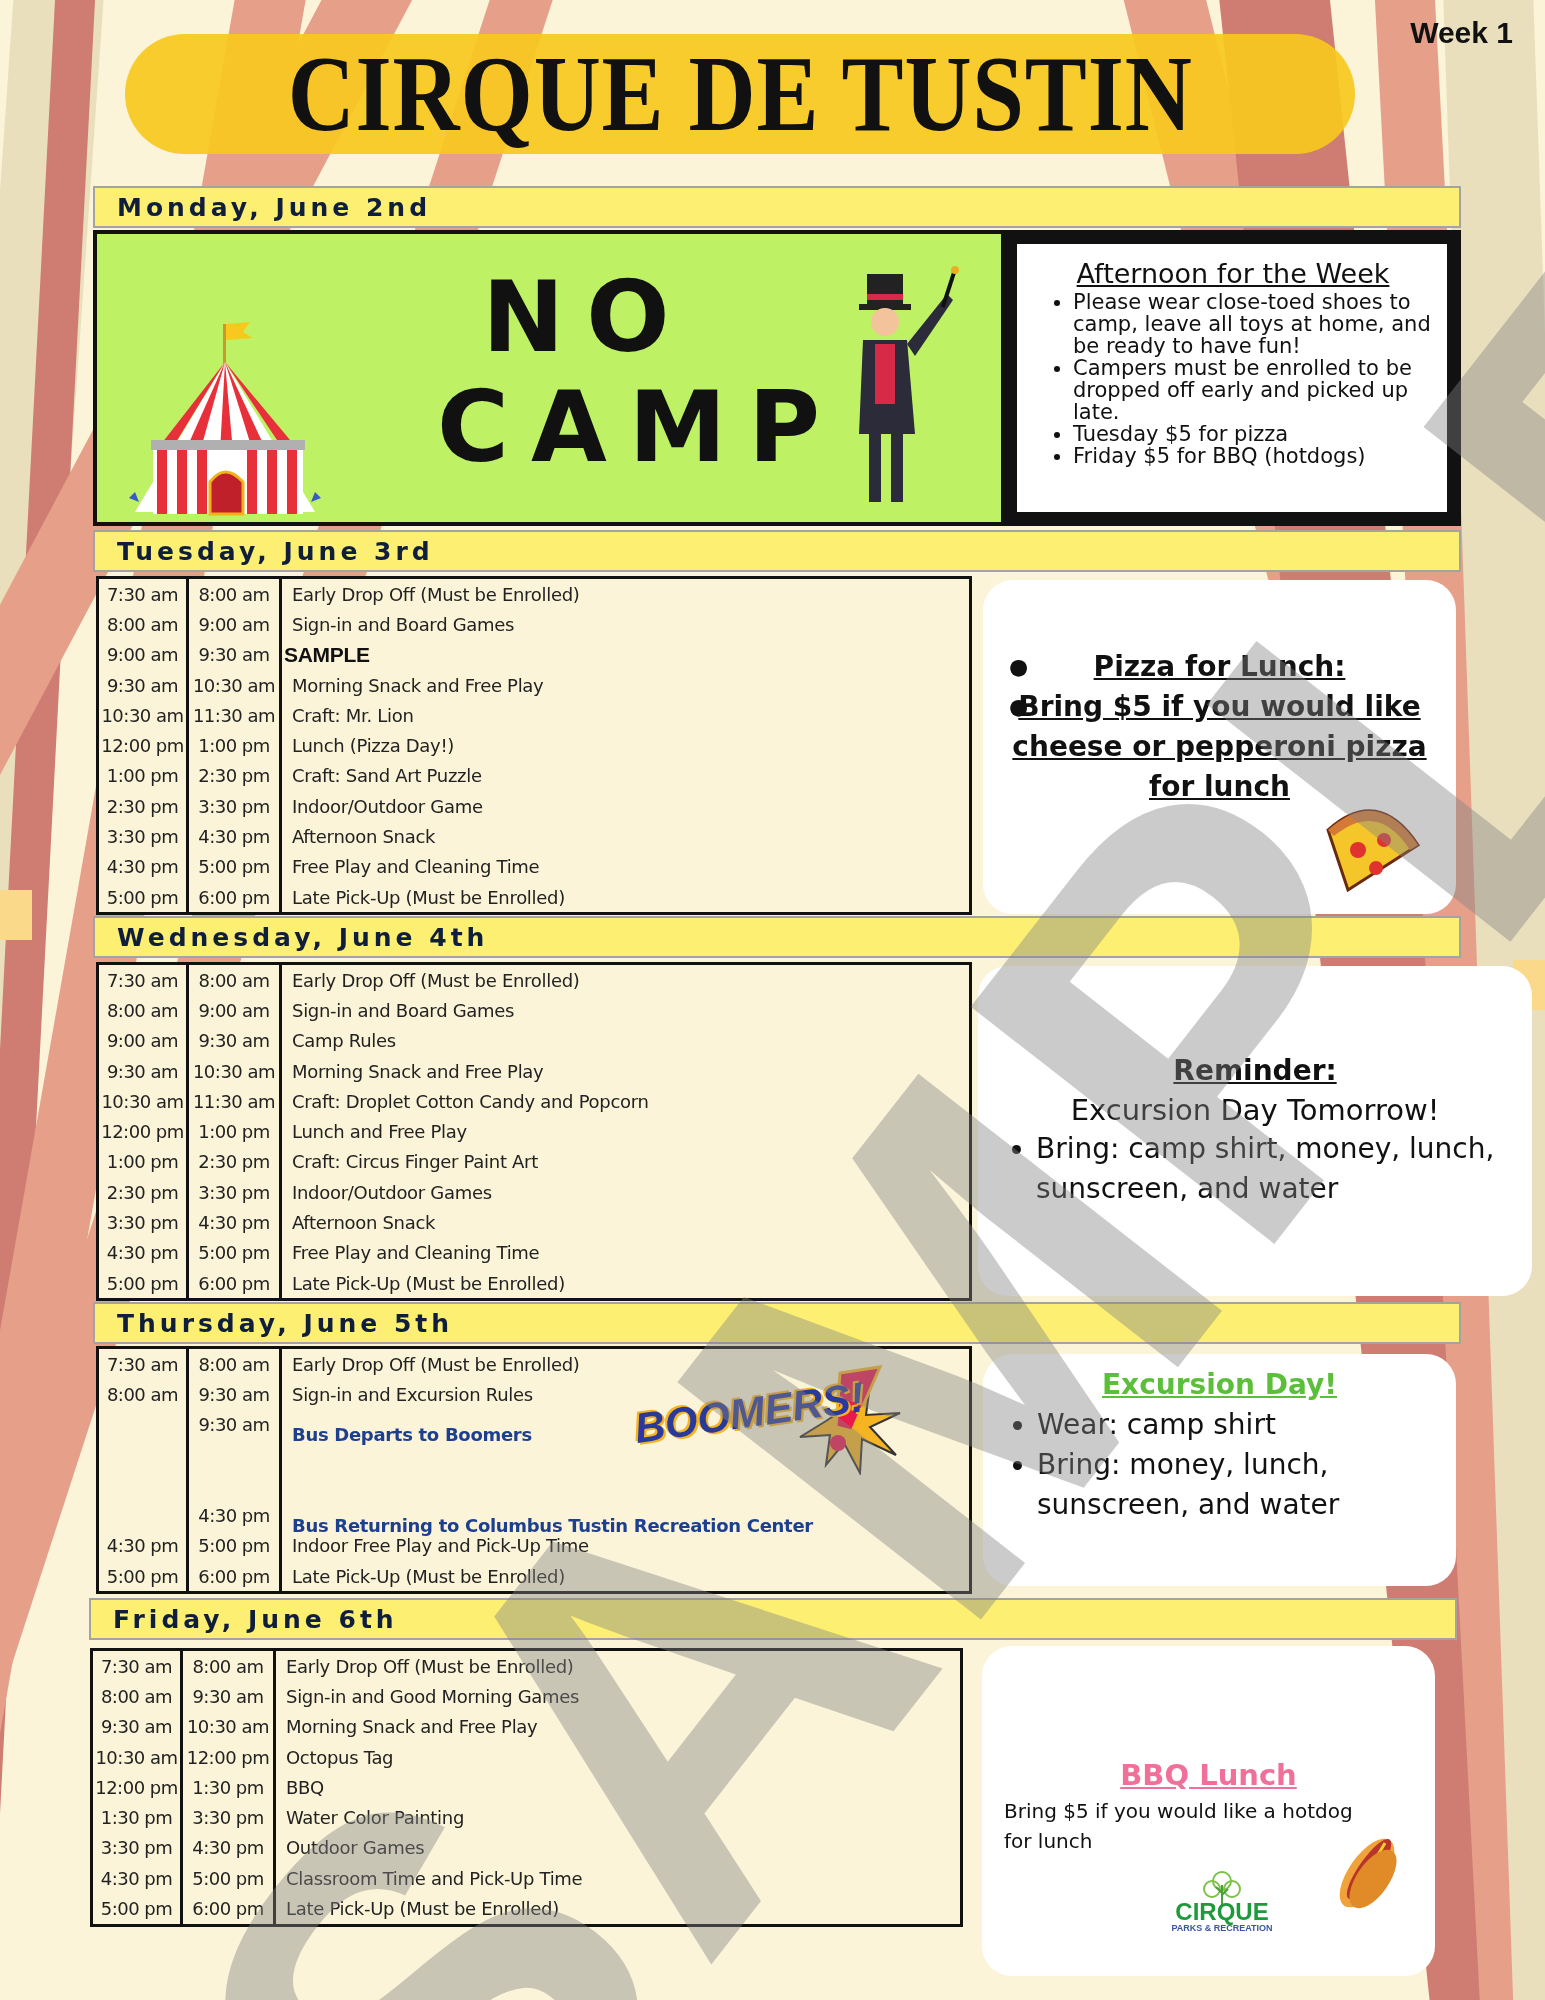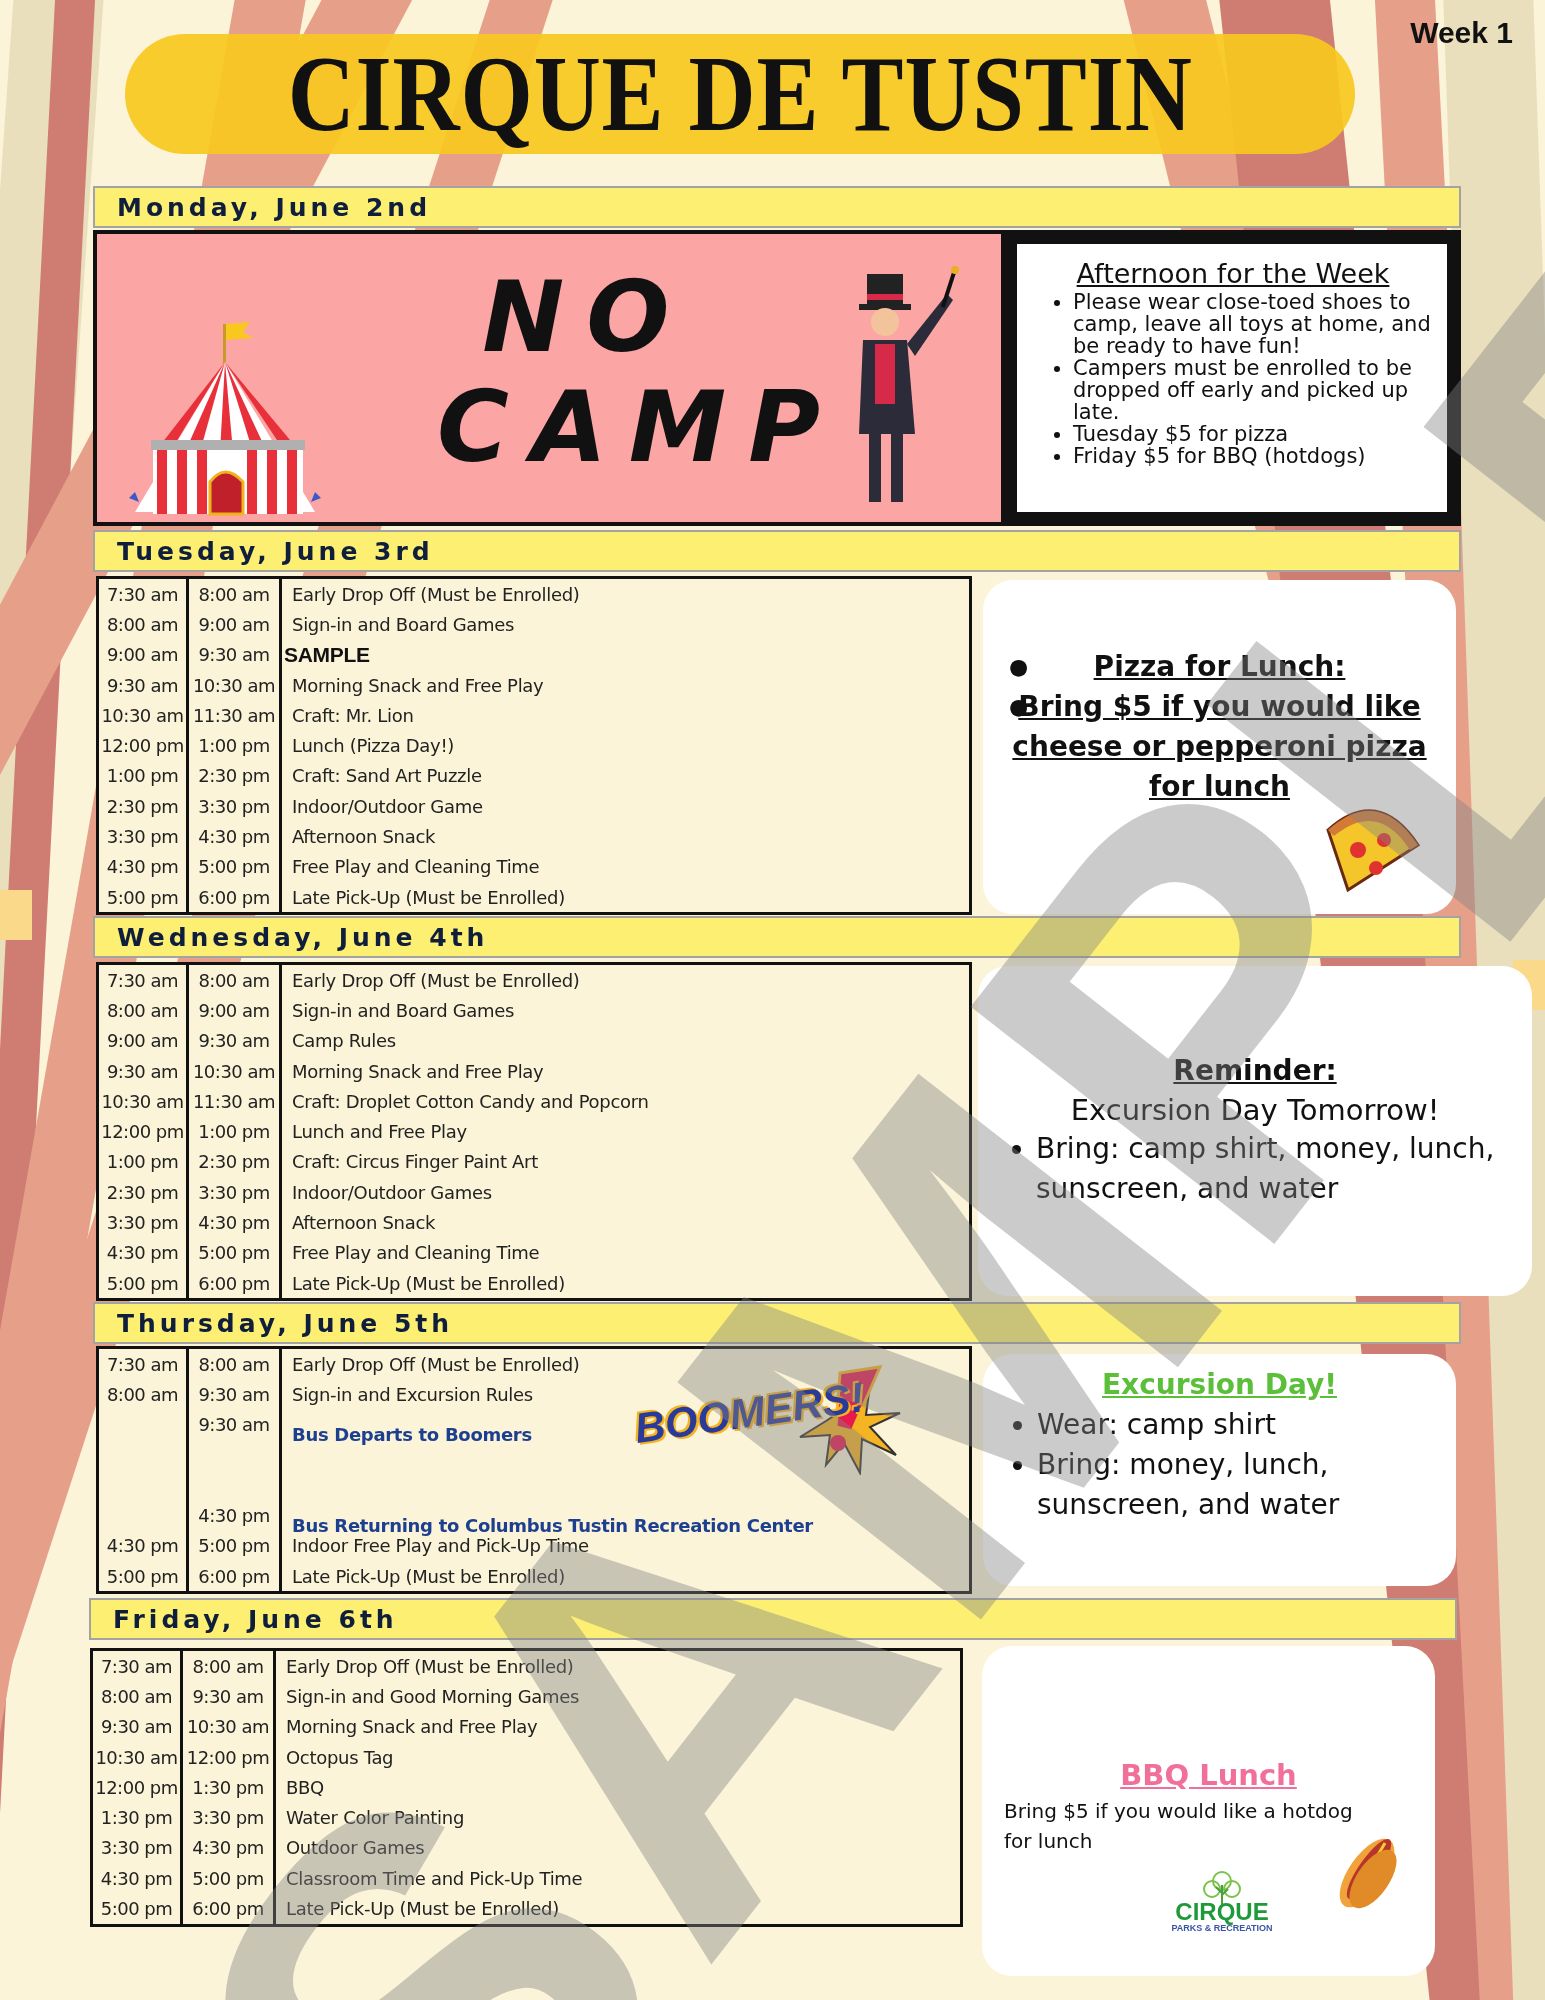--- a/index.html
+++ b/index.html
@@ -60,21 +60,21 @@
     font-size: 25px; letter-spacing: 4px; color: #0f1e3d;
   }
 
   
   .monday-panel {
     position: absolute; left: 93px; top: 230px; width: 1368px; height: 296px;
     background: #111; padding: 4px;
     display: flex; gap: 6px;
   }
   .nocamp-box {
-    flex: 0 0 904px; background: #fca5a5; position: relative; overflow: hidden; font-style: italic;
+    flex: 0 0 904px; background: #bef264; position: relative; overflow: hidden;
   }
   .nocamp-text {
     position: absolute; left: 340px; top: 28px; width: 300px;
     font-family: "DejaVu Sans", sans-serif; font-weight: bold;
     font-size: 98px; line-height: 110px; letter-spacing: 22px; color: #111;
     text-align: center;
   }
   .reminders-box {
     flex: 1; background: #fff; border: 6px solid #111; margin: 4px;
     padding: 14px 14px 10px 16px;

